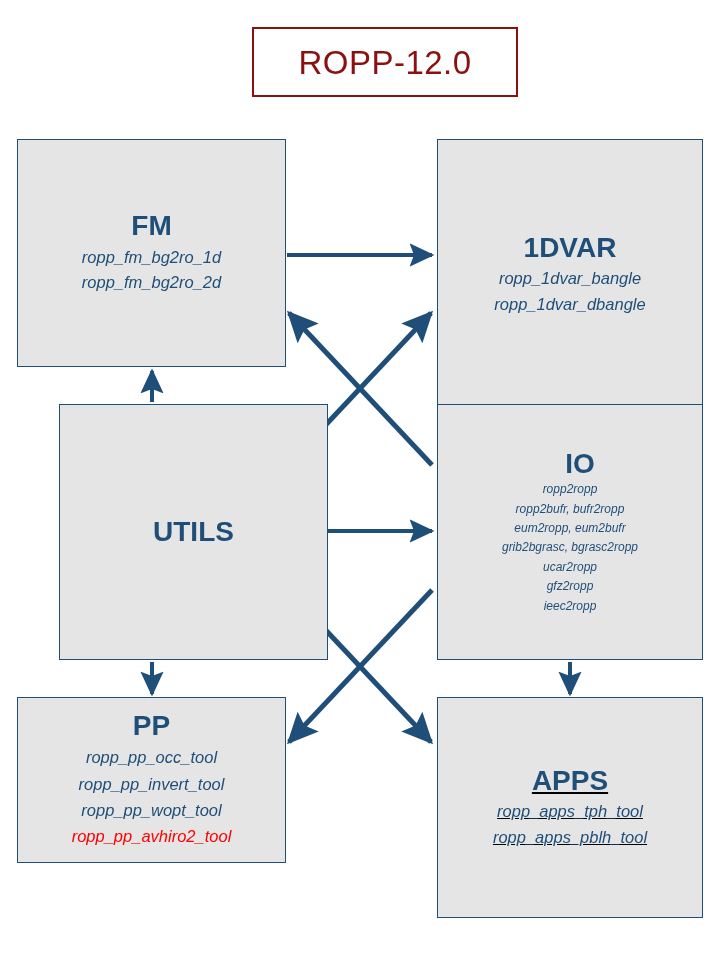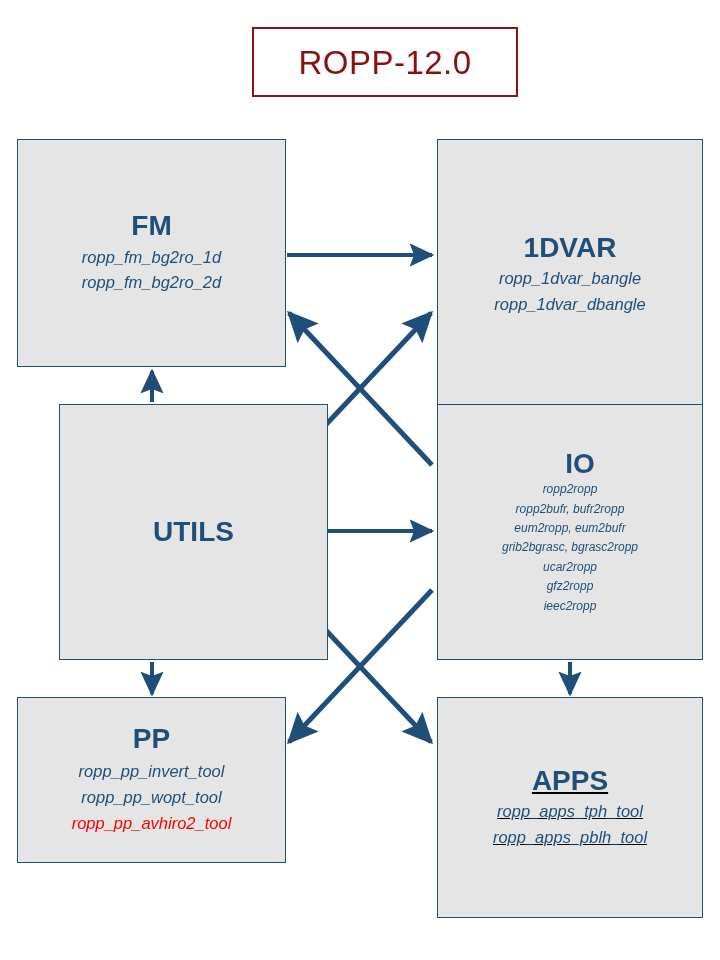--- a/index.html
+++ b/index.html
@@ -169,20 +169,21 @@
       <div class="box-item">grib2bgrasc, bgrasc2ropp</div>
       <div class="box-item">ucar2ropp</div>
       <div class="box-item">gfz2ropp</div>
       <div class="box-item">ieec2ropp</div>
     </div>
   </div>
 
   <div class="box" id="box-pp">
     <div class="box-title">PP</div>
     <div class="box-list">
+      <div class="box-item">ropp_pp_occ_tool</div>
       <div class="box-item">ropp_pp_invert_tool</div>
       <div class="box-item">ropp_pp_wopt_tool</div>
       <div class="box-item highlight">ropp_pp_avhiro2_tool</div>
     </div>
   </div>
 
   <div class="box" id="box-apps">
     <div class="box-title">APPS</div>
     <div class="box-list">
       <div class="box-item">ropp_apps_tph_tool</div>

